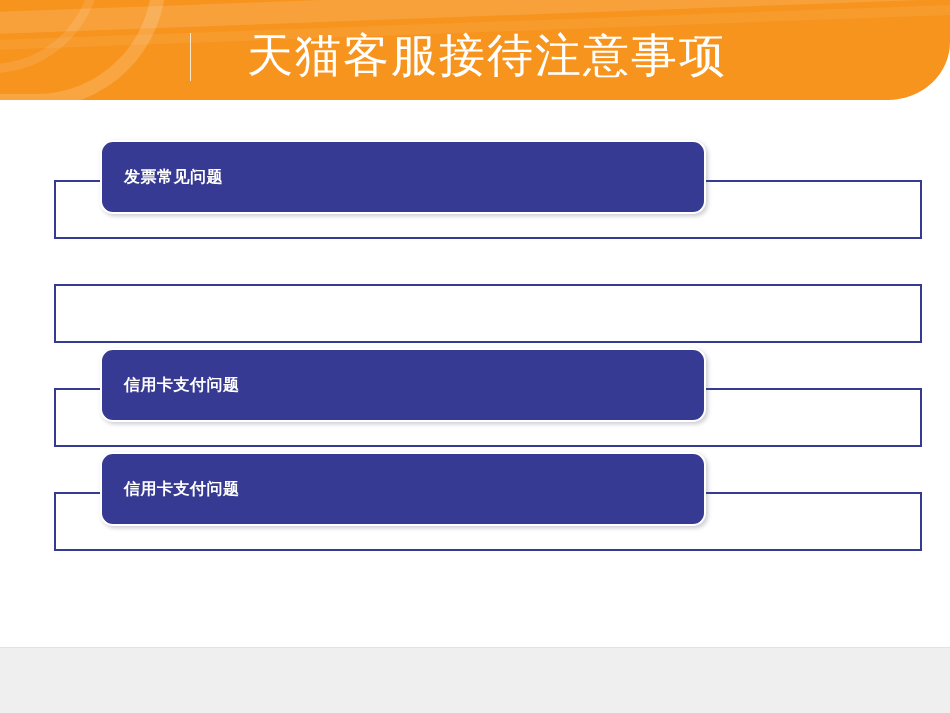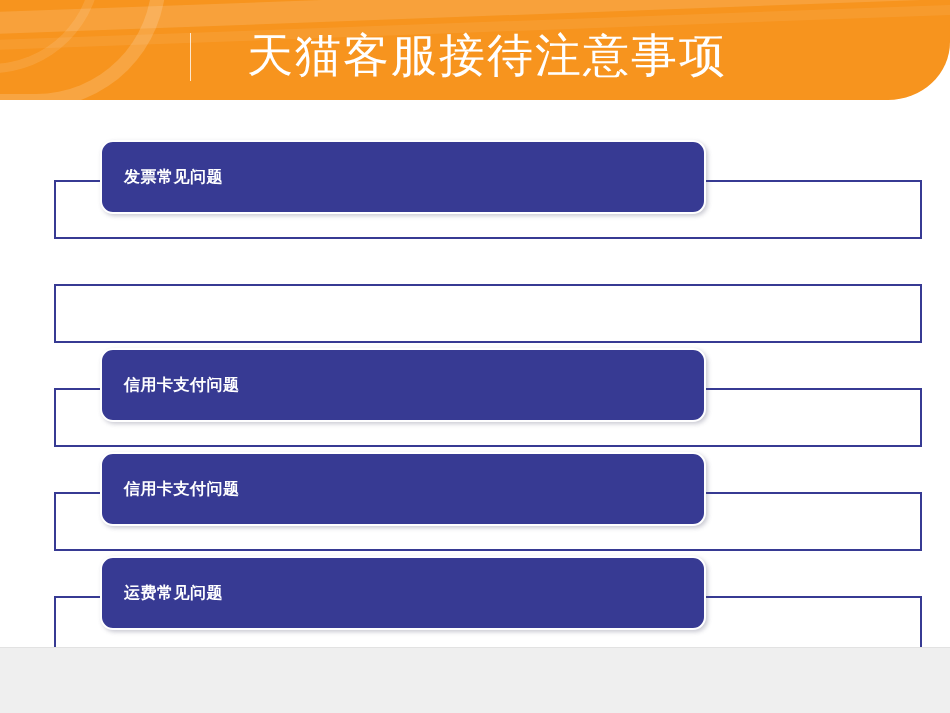--- a/index.html
+++ b/index.html
@@ -229,24 +229,18 @@
       </div>
     </div>
 
     <div class="row">
       <div class="row-outline"></div>
       <div class="row-pill">
         <span class="row-label">信用卡支付问题</span>
       </div>
     </div>
 
-    <div class="row">
-      <div class="row-outline"></div>
-      <div class="row-pill">
-        <span class="row-label">运费常见问题</span>
-      </div>
-    </div>
 
   </div>
 
   <div class="footer-bar"></div>
 
 </div>
 
 </body></html>

